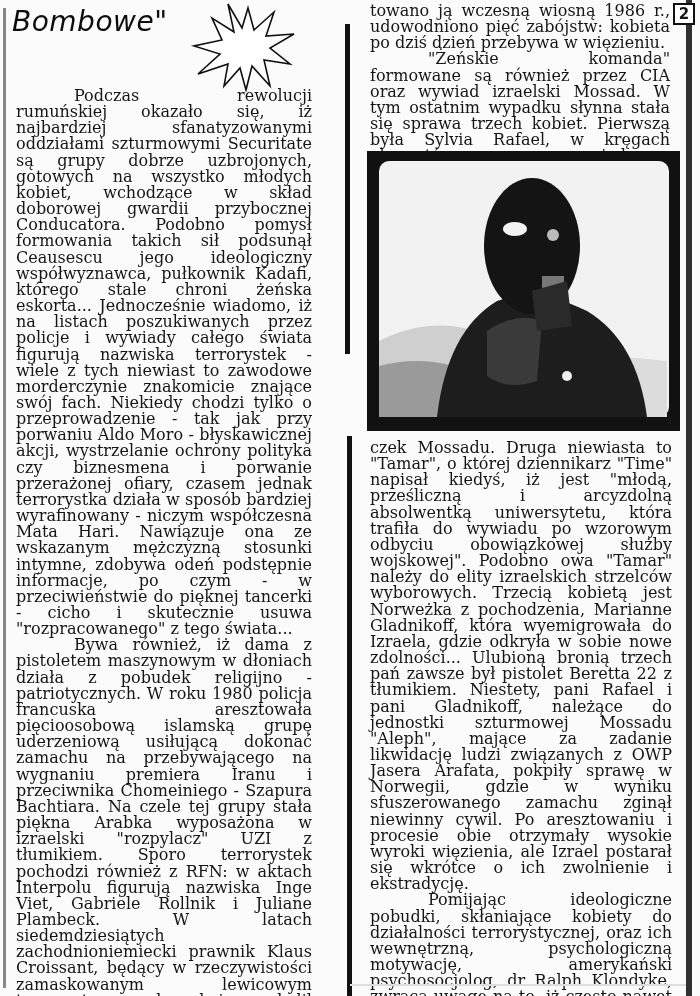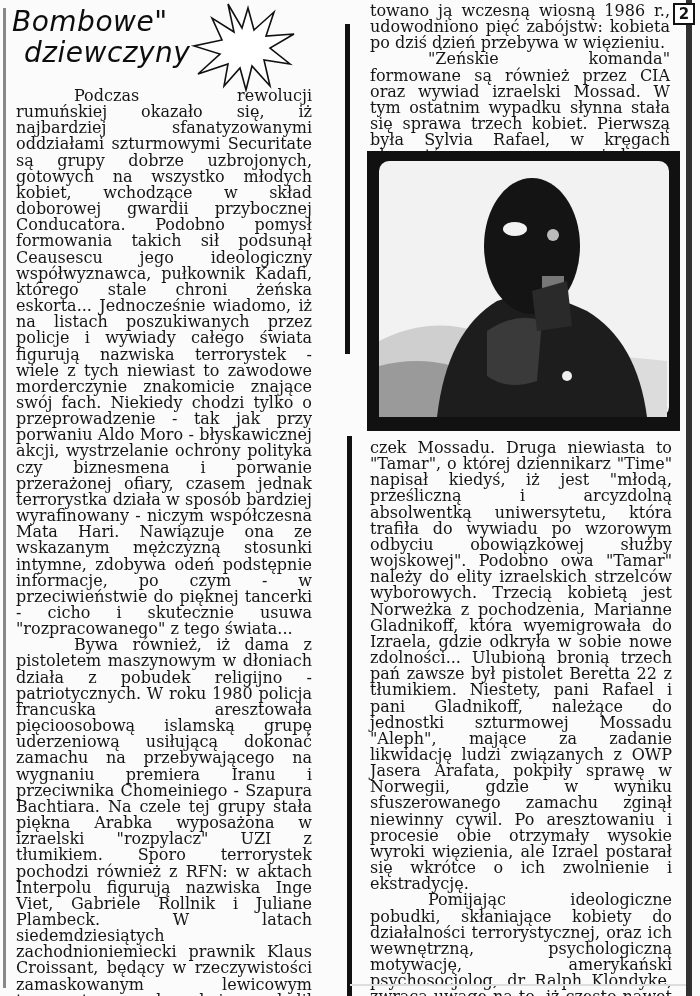--- a/index.html
+++ b/index.html
@@ -33,21 +33,20 @@
 
 <div class="page">
   <div class="left-rule"></div>
   <div class="col-divider"></div>
   <div class="col-divider2"></div>
   <div class="right-edge"></div>
 
   <div class="title-wrap">
     <div class="title">
       <span>Bombowe"</span>
-      <span class="l2">dziewczyny</span>
     </div>
     <svg class="burst" viewBox="0 0 110 90">
       <polygon fill="#fff" stroke="#111" stroke-width="1.6" points="38,2 52,26 58,6 64,28 84,10 76,34 104,32 80,46 100,62 74,58 80,84 62,64 56,88 50,66 34,84 38,62 8,72 30,52 4,44 32,38 22,16 44,30"></polygon>
     </svg>
   </div>
 
   <div class="page-num">2</div>
 
   <div class="col col-left" id="col-left">
       <p class="indent">Podczas rewolucji rumuńskiej okazało się, iż najbardziej sfanatyzowanymi oddziałami szturmowymi Securitate są grupy dobrze uzbrojonych, gotowych na wszystko młodych kobiet, wchodzące w skład doborowej gwardii przybocznej Conducatora. Podobno pomysł formowania takich sił podsunął Ceausescu jego ideologiczny współwyznawca, pułkownik Kadafi, którego stale chroni żeńska eskorta... Jednocześnie wiadomo, iż na listach poszukiwanych przez policje i wywiady całego świata figurują nazwiska terrorystek - wiele z tych niewiast to zawodowe morderczynie znakomicie znające swój fach. Niekiedy chodzi tylko o przeprowadzenie - tak jak przy porwaniu Aldo Moro - błyskawicznej akcji, wystrzelanie ochrony polityka czy biznesmena i porwanie przerażonej ofiary, czasem jednak terrorystka działa w sposób bardziej wyrafinowany - niczym współczesna Mata Hari. Nawiązuje ona ze wskazanym mężczyzną stosunki intymne, zdobywa odeń podstępnie informacje, po czym - w przeciwieństwie do pięknej tancerki - cicho i skutecznie usuwa "rozpracowanego" z tego świata...</p>

